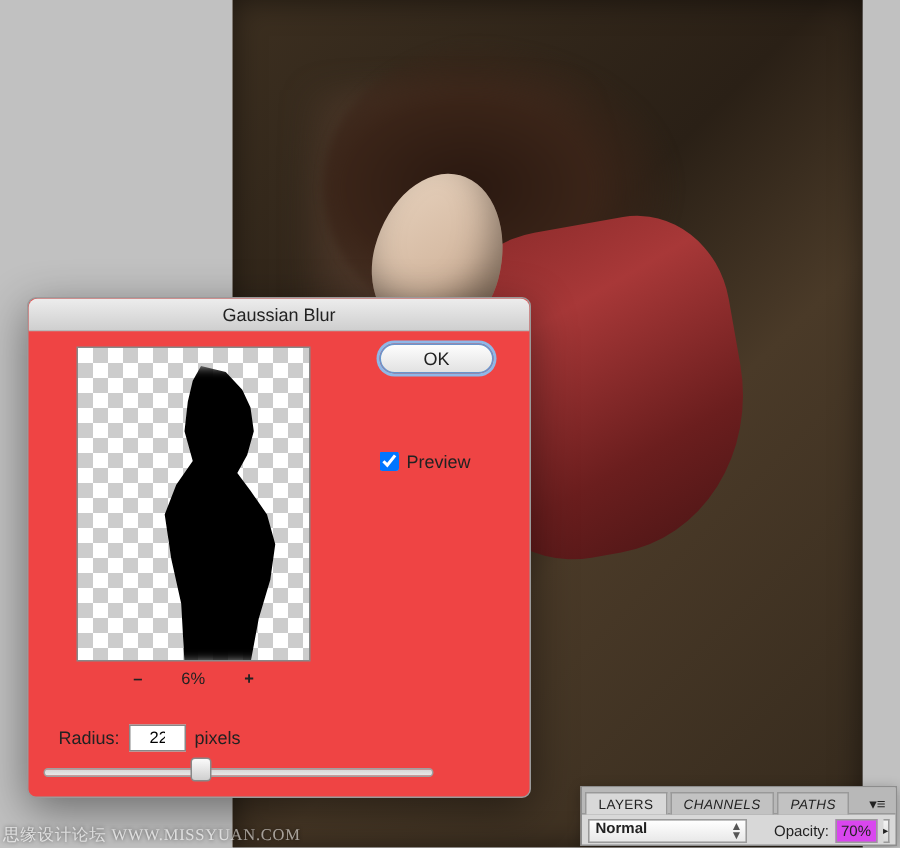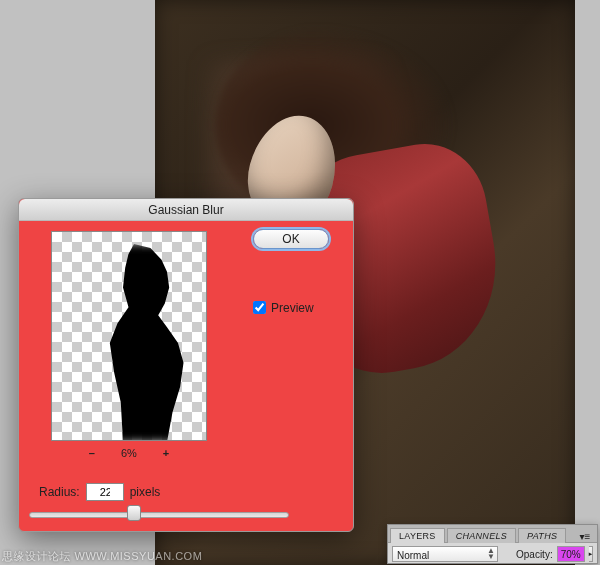--- a/index.html
+++ b/index.html
@@ -154,42 +154,43 @@
   .panel-menu{
     margin-left:auto;margin-right:4px;cursor:pointer;
     width:16px;text-align:center;font-size:10px;
   }
   .panel-row{
     display:flex;align-items:center;padding:3px 4px;gap:4px;height:22px;
   }
   .blend-select{
     flex:0 0 106px;height:16px;border:1px solid #9a9a9a;
     background:linear-gradient(#fff,#e8e8e8);
-    display:flex;align-items:flex-end;padding:0 4px;font-size:10px;
-    position:relative;cursor:pointer;
+    display:flex;align-items:flex-start;padding:0 4px;font-size:10px;
+    position:relative;cursor:pointer;font-weight:bold;
   }
   .blend-select .arrows{
     position:absolute;right:2px;top:1px;font-size:8px;line-height:6px;color:#555;
   }
   .opacity-label{font-size:10px;margin-left:14px;}
   .opacity-field{
     width:34px;height:16px;border:1px solid #9a9a9a;background:#d946ef;
     display:flex;align-items:center;padding:0 3px;font-size:10px;
     cursor:text;
   }
   .opacity-arrow{
     width:12px;height:16px;border:1px solid #9a9a9a;border-left:none;
     background:linear-gradient(#f4f4f4,#d8d8d8);
     display:flex;align-items:center;justify-content:center;font-size:7px;
     cursor:pointer;
   }
   .watermark{
     position:absolute;left:2px;bottom:1px;color:#fff;
     font-size:11px;opacity:.55;letter-spacing:.5px;
     text-shadow:0 0 3px #000;
+    font-family:Liberation Serif, serif;
   }
 </style>
 </head>
 <body>
 
 <div class="canvas">
   <div class="hair"></div>
   <div class="redcoat"></div>
   <div class="face"></div>
 </div>

